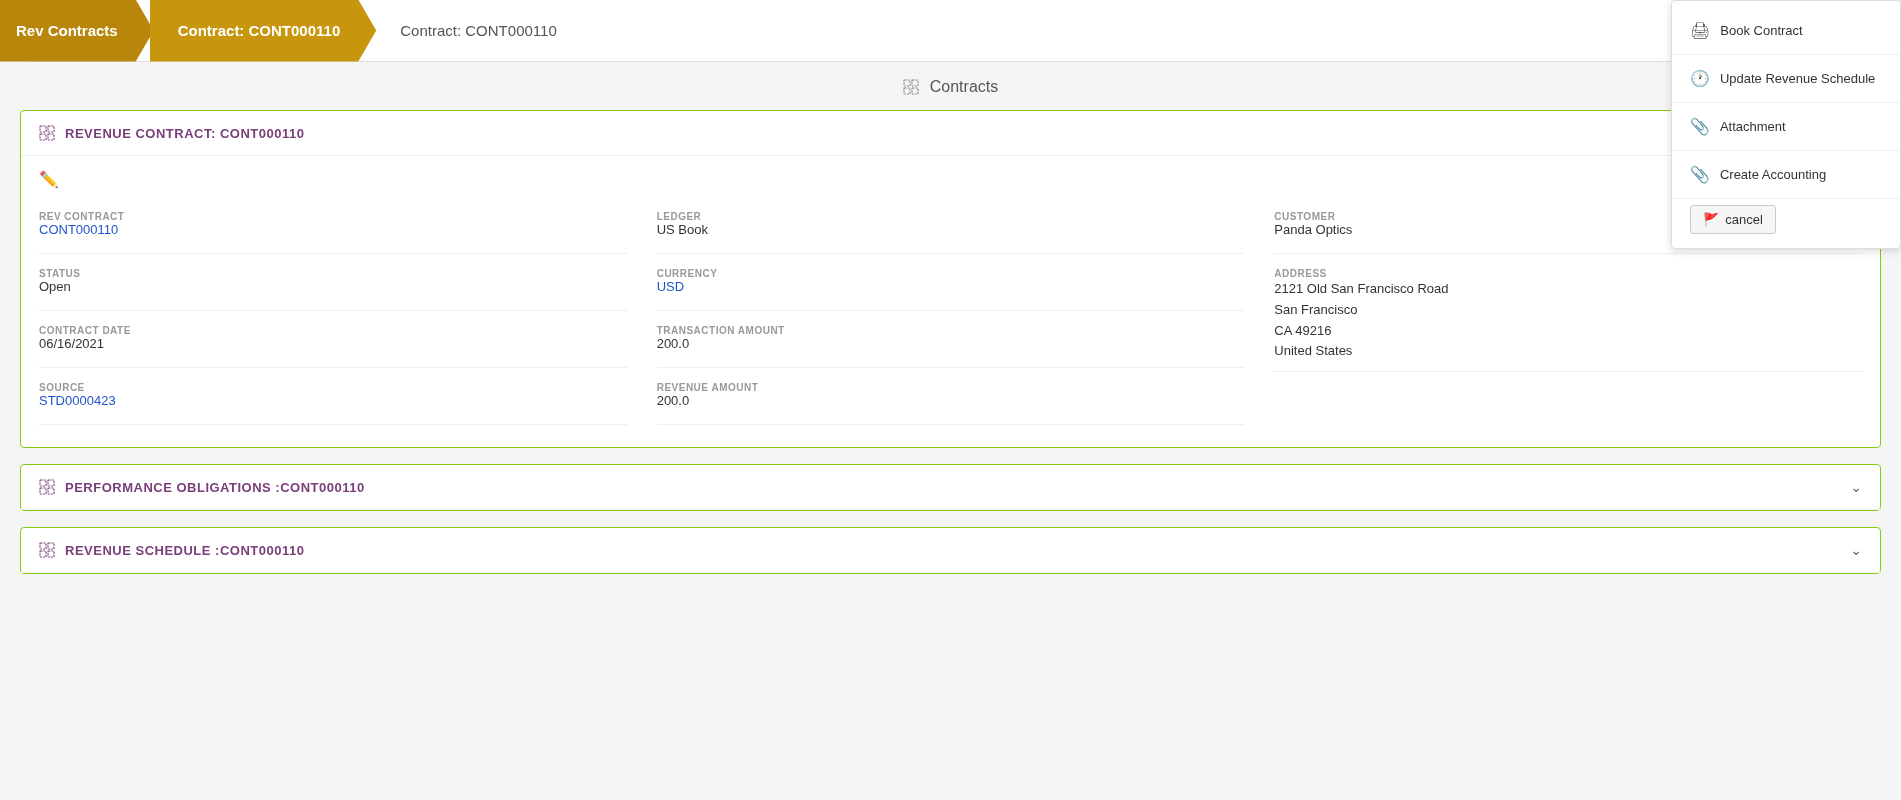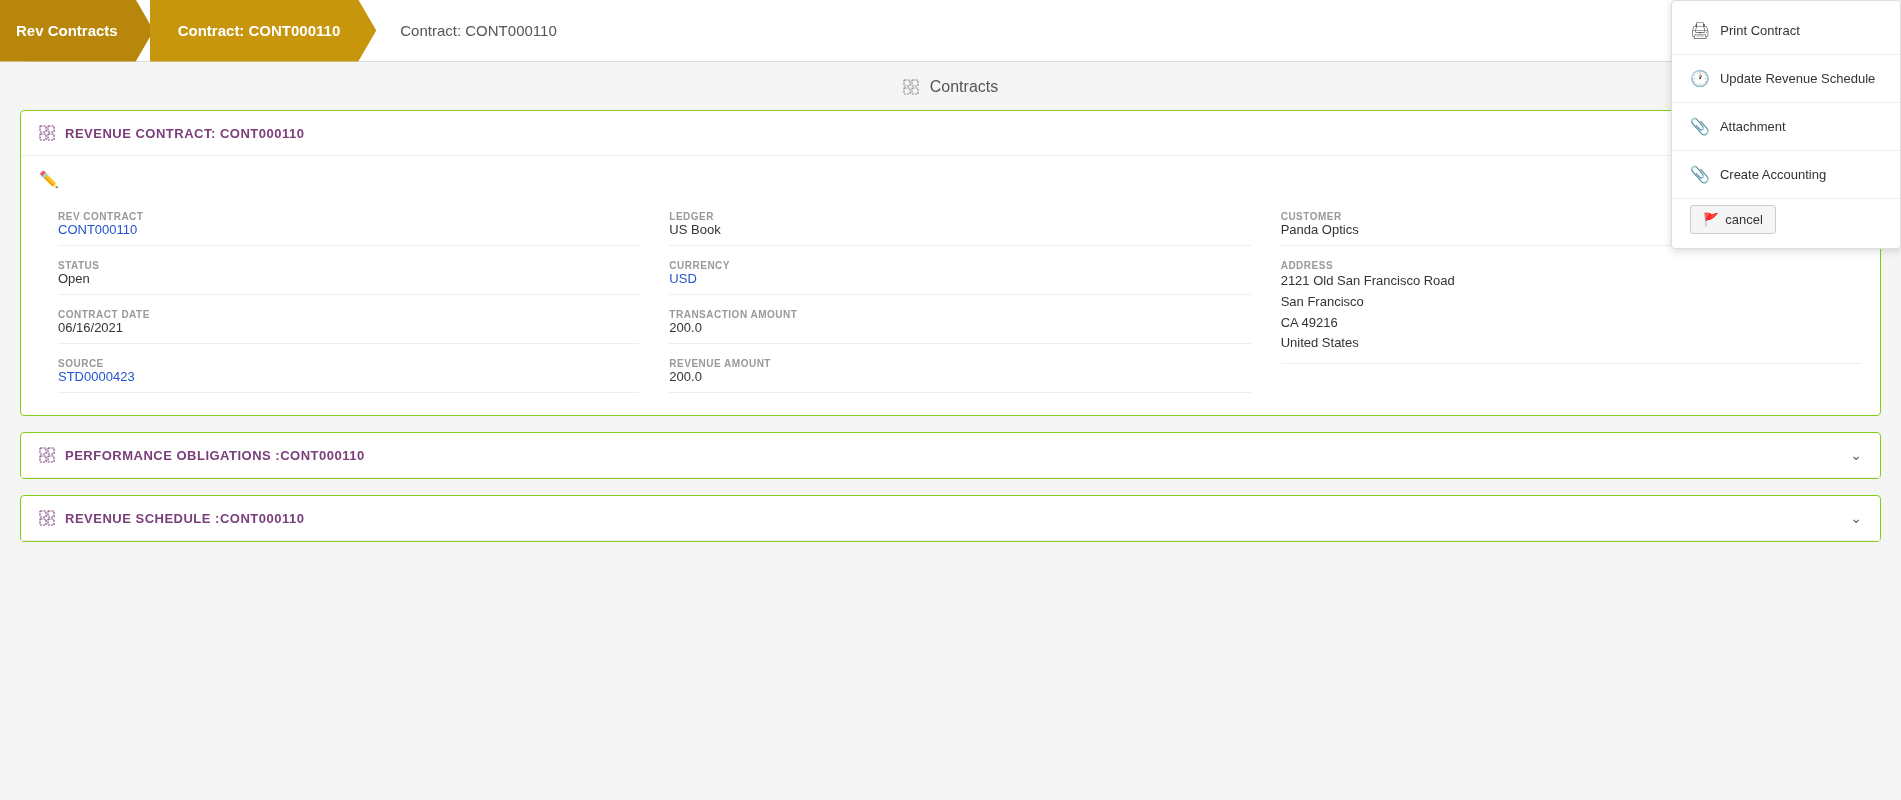--- a/index.html
+++ b/index.html
@@ -163,39 +163,38 @@
       top: 14px;
       color: #2255cc;
       font-size: 18px;
     }
     
     
     .three-col {
       display: grid;
       grid-template-columns: 1fr 1fr 1fr;
       gap: 4px 30px;
-      margin-left: 19px;
     }
     .col-fields {}
     .field-item {
       margin-bottom: 4px;
     }
     .field-item .label {
       font-size: 10px;
       color: #999;
       font-weight: bold;
       letter-spacing: 0.5px;
       text-transform: uppercase;
       padding-top: 10px;
       display: block;
     }
     .field-item .value {
       font-size: 13px;
       color: #333;
-      padding-bottom: 8px;
+      padding-bottom: 16px;
       border-bottom: 1px solid #eee;
       display: block;
     }
     .field-item .value.link { color: #2255cc; cursor: pointer; }
 
     
     .address-block {
       font-size: 13px;
       color: #333;
       line-height: 1.6;
@@ -213,21 +212,21 @@
   <div class="breadcrumb-item-2">
     <span>Contract: CONT000110</span>
   </div>
   <div class="breadcrumb-text">
     <span>Contract: CONT000110</span>
   </div>
 
   <div class="dropdown-menu">
     <div class="dropdown-item">
       <span class="icon dropdown-icon-print">🖨</span>
-      <span>Print Contract</span>
+      <span>Book Contract</span>
     </div>
     <div class="dropdown-divider"></div>
     <div class="dropdown-item">
       <span class="icon dropdown-icon-clock">🕐</span>
       <span>Update Revenue Schedule</span>
     </div>
     <div class="dropdown-divider"></div>
     <div class="dropdown-item">
       <span class="icon dropdown-icon-attach">📎</span>
       <span>Attachment</span>

